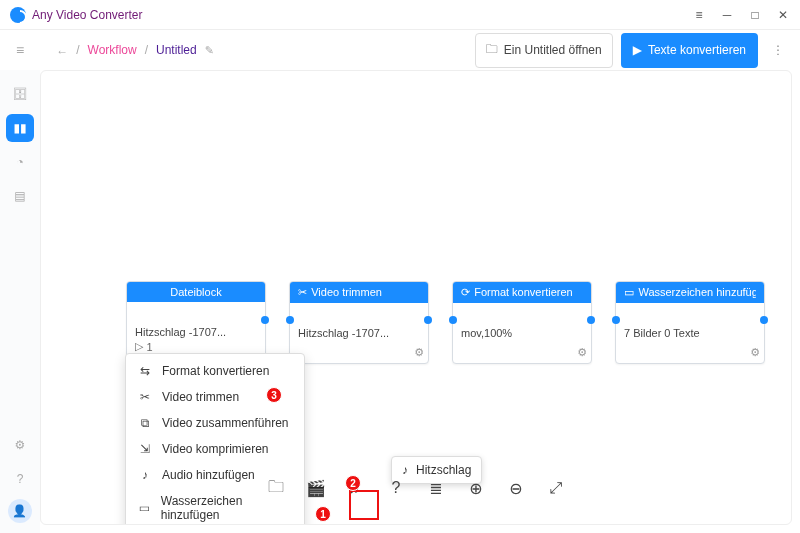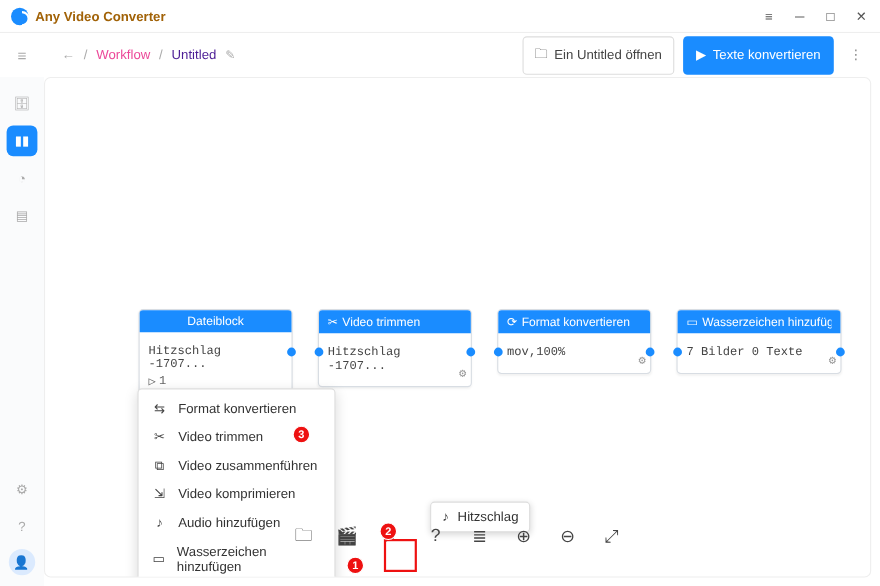--- a/index.html
+++ b/index.html
@@ -1,42 +1,42 @@
 <!DOCTYPE html>
 <html><head>
 <meta charset="utf-8">
 <style>
   * { box-sizing: border-box; margin: 0; padding: 0; }
   html, body { width: 800px; height: 533px; font-family: -apple-system, "Segoe UI", Arial, sans-serif; font-size: 12px; color: #333; overflow: hidden; background: #fff; }
   .titlebar { height: 30px; display: flex; align-items: center; padding: 0 10px; border-bottom: 1px solid #eee; }
   .titlebar .logo { width: 16px; height: 16px; border-radius: 50%; background: #1a8cff; position: relative; margin-right: 6px; }
   .titlebar .logo::after { content:""; position:absolute; left:3px; top:3px; width:10px; height:10px; border:2px solid #fff; border-radius:50%; clip-path: polygon(50% 0,100% 0,100% 100%,50% 100%);}
-  .titlebar .title { font-weight: 700; color: #a16207; font-size: 12px; }
+  .titlebar .title { font-weight: 400; color: #701a75; font-size: 12px; }
   .winctl { margin-left: auto; display: flex; gap: 14px; color: #555; }
   .winctl span { cursor: pointer; width: 14px; text-align:center; }
   .topbar { height: 40px; display: flex; align-items: center; padding-left: 12px; gap: 8px; }
   .topbar .hamburger { color:#aaa; font-size:14px; padding:4px;}
   .breadcrumb { display:flex; align-items:center; gap:8px; color:#aaa; font-size:12px; margin-left:20px; }
   .breadcrumb .bc-link { color:#ec4899; }
   .breadcrumb .bc-current { color:#4c1d95; }
   .top-actions { margin-left:auto; display:flex; gap:8px; padding-right:10px; }
   .btn-outline { border:1px solid #ddd; background:#fff; border-radius:4px; padding:6px 10px; display:flex; align-items:center; gap:6px; cursor:pointer; font-size:12px; color:#444; }
   .btn-primary { background:#1a8cff; color:#fff; border:none; border-radius:4px; padding:6px 12px; display:flex; align-items:center; gap:6px; cursor:pointer; font-size:12px;}
   .btn-more { width:24px; display:flex; align-items:center; justify-content:center; color:#888; cursor:pointer; }
   .body { display:flex; height:calc(533px - 70px); }
   .sidebar { width:40px; background:#fafbfc; display:flex; flex-direction:column; align-items:center; padding-top:10px; gap:6px; }
   .sidebar .sb-item { width:28px; height:28px; border-radius:6px; display:flex; align-items:center; justify-content:center; color:#aaa; cursor:pointer; }
   .sidebar .sb-item.active { background:#1a8cff; color:#fff; }
   .sidebar .spacer { flex:1; }
   .sidebar .avatar { width:24px; height:24px; border-radius:50%; background:#dbeafe; display:flex; align-items:center; justify-content:center; color:#1a8cff; margin-bottom:10px; }
   .canvas { flex:1; position:relative; background:#fff; margin:0 8px 8px 0; border:1px solid #eee; border-radius:6px; overflow:hidden;}
   
   .block { position:absolute; width:140px; border:1px solid #d8dde3; border-radius:4px; background:#fff; box-shadow:0 1px 2px rgba(0,0,0,.05); }
-  .block .bhead { background:#1a8cff; color:#fff; font-size:11px; padding:4px 8px; display:flex; align-items:center; gap:4px; border-radius:3px 3px 0 0; }
-  .block .bbody { padding:12px 8px; font-size:11px; color:#444; min-height:34px; position:relative;font-family:Liberation Mono, monospace; }
+  .block .bhead { background:#1a8cff; color:#fff; font-size:11px; padding:4px 8px; display:flex; align-items:flex-start; gap:4px; border-radius:3px 3px 0 0; }
+  .block .bbody { padding:24px 8px; font-size:11px; color:#444; min-height:34px; position:relative; }
   .block .gear { position:absolute; right:4px; bottom:4px; color:#999; font-size:11px; }
   .block .playcount { display:flex; align-items:center; gap:3px; color:#666; font-size:11px; margin-top:2px;}
   .port { width:8px; height:8px; background:#1a8cff; border-radius:50%; position:absolute; }
   .svglayer { position:absolute; inset:0; pointer-events:none; }
   
   .menu { position:absolute; width:180px; background:#fff; border:1px solid #ddd; border-radius:4px; box-shadow:0 4px 12px rgba(0,0,0,.15); padding:4px 0; }
   .menu .mi { padding:6px 12px; display:flex; align-items:center; gap:10px; font-size:12px; color:#333; cursor:pointer; }
   .menu .mi .ico { width:14px; text-align:center; color:#444; }
   
   .bottombar { position:absolute; bottom:16px; left:50%; transform:translateX(-50%); display:flex; gap:16px; padding:8px 14px; }

